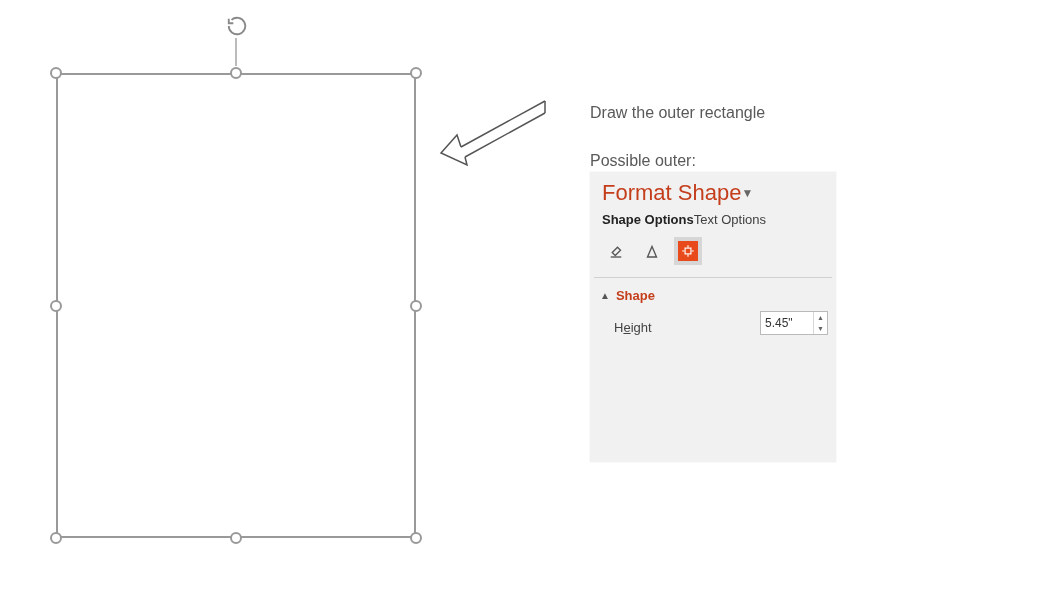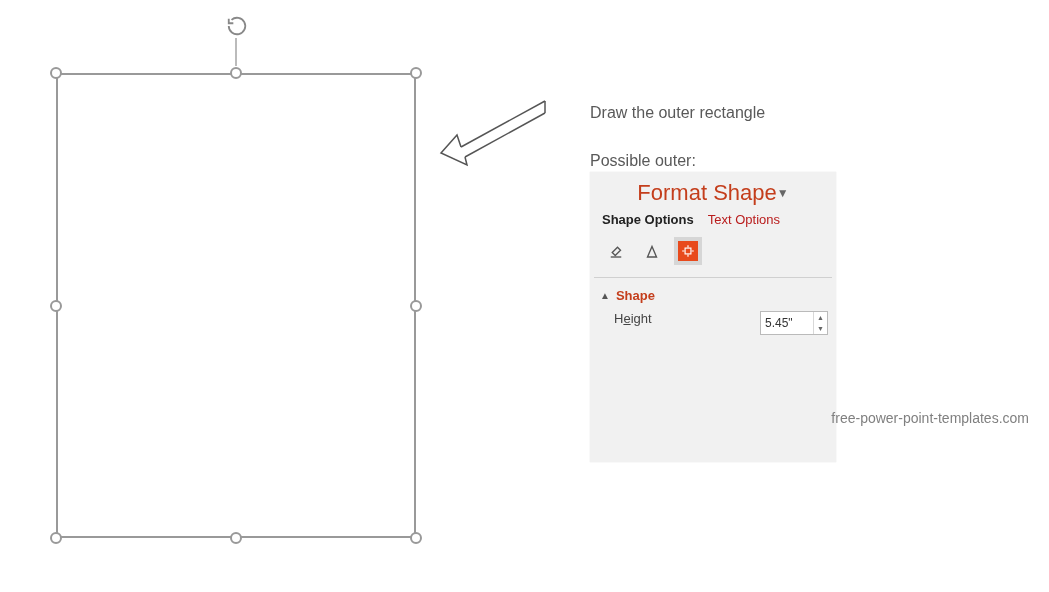--- a/index.html
+++ b/index.html
@@ -9,33 +9,33 @@
 .handle{position:absolute;width:12px;height:12px;border:2px solid #999;border-radius:50%;background:#fff;box-sizing:border-box}
 .h-tl{left:-6px;top:-6px}.h-tm{left:50%;margin-left:-6px;top:-6px}.h-tr{right:-6px;top:-6px}
 .h-ml{left:-6px;top:50%;margin-top:-6px}.h-mr{right:-6px;top:50%;margin-top:-6px}
 .h-bl{left:-6px;bottom:-6px}.h-bm{left:50%;margin-left:-6px;bottom:-6px}.h-br{right:-6px;bottom:-6px}
 .rot-stem{position:absolute;left:50%;top:-35px;width:2px;height:28px;margin-left:-1px;background:#bbb}
 .rot-handle{position:absolute;left:50%;top:-58px;margin-left:-10px;color:#888}
 .arrow{position:absolute;left:435px;top:95px}
 .instr{position:absolute;left:590px;top:104px;font-size:16px;color:#595959}
 .instr2{position:absolute;left:590px;top:152px;font-size:16px;color:#595959}
 .panel{position:absolute;left:590px;top:172px;width:246px;height:290px;background:#f1f1f1;box-shadow:0 0 1px rgba(0,0,0,.15)}
-.panel-title{color:#c43e1c;font-size:22px;font-weight:400;padding:8px 12px 2px 12px;display:flex;justify-content:center;align-items:center}
+.panel-title{color:#c43e1c;font-size:22px;font-weight:400;padding:8px 12px 2px 12px;display:flex;justify-content:flex-start;align-items:center}
 .panel-title .caret{font-size:12px;color:#666}
-.tabs{display:flex;gap:14px;padding:4px 12px 6px 12px;font-size:13px}
-.tab{color:#b91c1c}
+.tabs{display:flex;padding:4px 12px 6px 12px;font-size:13px}
+.tab{color:#404040}
 .tab.active{font-weight:700;color:#222}
 .icon-row{display:flex;gap:8px;padding:4px 12px 8px 12px;align-items:center}
 .ico{width:28px;height:28px;display:flex;align-items:center;justify-content:center;color:#555}
 .ico.selected{background:#d6d6d6}
 .ico-sel-inner{width:20px;height:20px;background:#e84a1c;color:#fff;display:flex;align-items:center;justify-content:center}
 .sep{height:1px;background:#d0d0d0;margin:4px 4px 6px 4px}
 .sect-head{display:flex;align-items:center;gap:6px;padding:4px 10px;font-size:13px;color:#c43e1c;font-weight:700}
 .sect-head .tri{font-size:10px;color:#555}
-.prop-row{display:flex;align-items:flex-start;justify-content:space-between;padding:4px 8px 4px 24px;font-size:13px;color:#444}
+.prop-row{display:flex;align-items:flex-end;justify-content:space-between;padding:4px 8px 4px 24px;font-size:13px;color:#444}
 .prop-label .ul{text-decoration:underline}
 .spin{display:flex;align-items:stretch;border:1px solid #bababa;background:#fff;height:22px;width:66px}
 .spin input{border:none;outline:none;width:44px;font-size:12px;padding:0 4px;background:#fff;color:#333;font-family:inherit}
 .spin .arrows{width:18px;border-left:1px solid #d8d8d8;display:flex;flex-direction:column}
 .spin .arrows span{flex:1;display:flex;align-items:center;justify-content:center;font-size:7px;color:#666;line-height:1;cursor:pointer}
 .footer{position:absolute;right:20px;bottom:14px;font-size:14px;color:#808080}
 .panel-inner{position:relative;height:100%;overflow:hidden}
 </style>
 </head>
 <body>
@@ -123,14 +123,13 @@
         </span>
       </div>
 
 
 
 
 
     </div>
   </div>
 
-  <div class="footer">free-power-point-templates.com</div>
 </div>
 
 </body></html>

